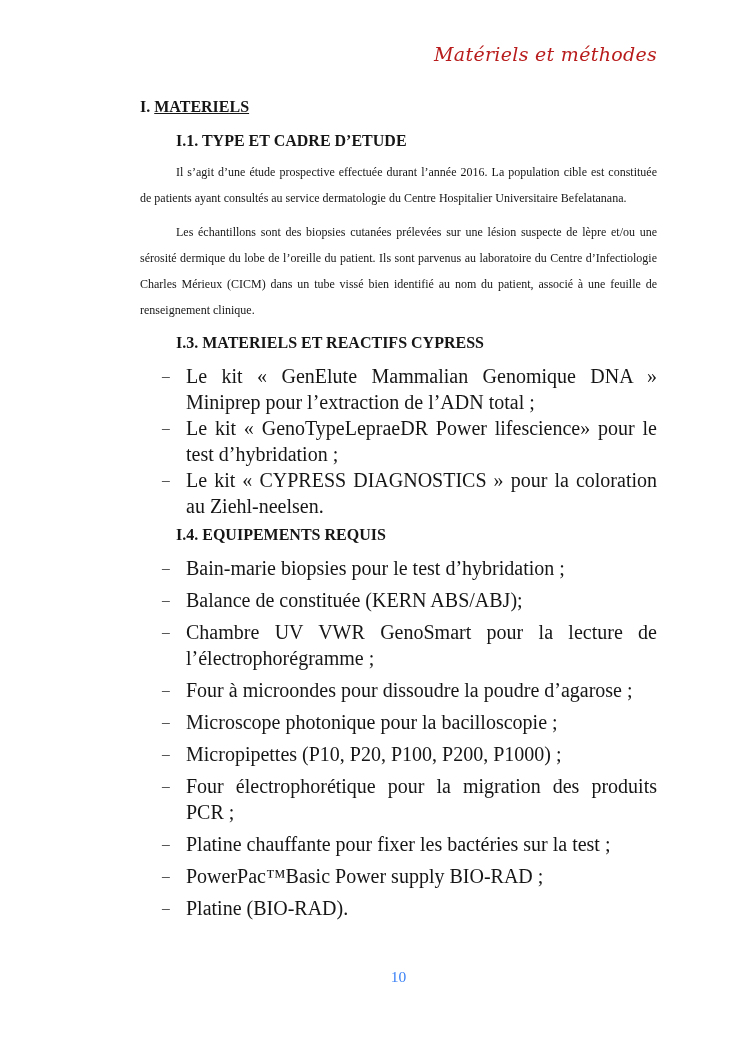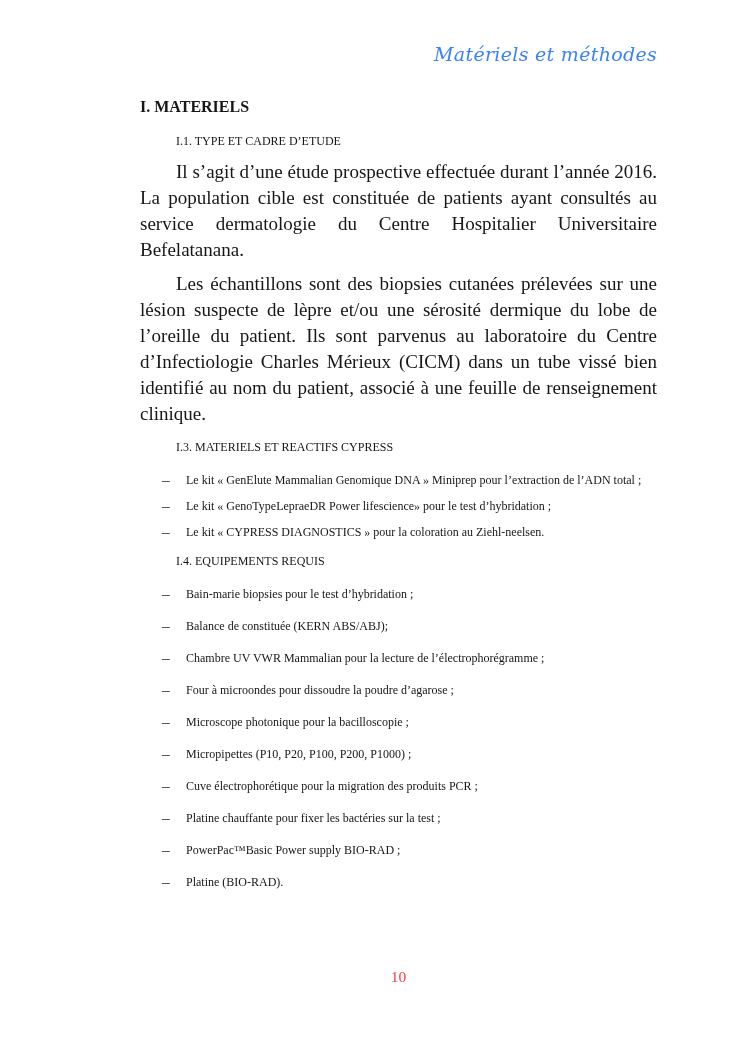--- a/index.html
+++ b/index.html
@@ -19,76 +19,76 @@
     width: 517px;
   }
   .running-header {
     margin-top: 42px;
     text-align: right;
     font-family: "DejaVu Serif", serif;
     font-style: italic;
     font-size: 19px;
     line-height: 24px;
     letter-spacing: 0.3px;
-    color: #3b82f6;
+    color: #b91c1c;
   }
   .h-main {
     margin-top: 31px;
     font-weight: bold;
     font-size: 16px;
     line-height: 20px;
   }
-  .h-main .underlined { }
+  .h-main .underlined { text-decoration: underline; }
   .h-sub {
     margin-left: 36px;
-    font-weight: normal;
-    font-size: 12px;
+    font-weight: bold;
+    font-size: 16px;
     line-height: 20px;
   }
   .h-sub-11 { margin-top: 14px; }
   .h-sub-12 { margin-top: 12px; }
   .h-sub-13 { margin-top: 10px; }
   .h-sub-14 { margin-top: 6px; }
   .para {
     margin-top: 8px;
     text-align: justify;
     text-indent: 36px;
-    font-size: 19px;
+    font-size: 12px;
     line-height: 26px;
   }
   .para-intro {
     margin-top: 10px;
     text-indent: 0;
     text-align: left;
     font-size: 15.5px;
     line-height: 26px;
   }
   .list { margin-top: 10px; padding-left: 22px; }
   .list-item { display: flex; }
   .list-item .marker {
     flex: 0 0 24px;
     font-size: 15.5px;
     line-height: 26px;
   }
   .list-item .li-text {
     flex: 1;
     text-align: justify;
-    font-size: 12px;
+    font-size: 20px;
     line-height: 26px;
   }
   .list-kits .list-item { margin-bottom: 0; }
   .list-equip .list-item { margin-bottom: 6px; }
   .page-footer {
     position: absolute;
     left: 140px;
     top: 968px;
     width: 517px;
     text-align: center;
     font-size: 15.5px;
-    color: #ef4444;
+    color: #3b82f6;
   }
 </style>
 </head>
 <body>
 
 <div class="page">
   <div class="content">
 
     <div class="running-header">Matériels et méthodes</div>
 
@@ -122,37 +122,37 @@
       <div class="list-item">
         <span class="marker">–</span>
         <span class="li-text">Bain-marie biopsies pour le test d’hybridation ;</span>
       </div>
       <div class="list-item">
         <span class="marker">–</span>
         <span class="li-text">Balance de constituée (KERN ABS/ABJ);</span>
       </div>
       <div class="list-item">
         <span class="marker">–</span>
-        <span class="li-text">Chambre UV VWR Mammalian pour la lecture de l’électrophorégramme ;</span>
+        <span class="li-text">Chambre UV VWR GenoSmart pour la lecture de l’électrophorégramme ;</span>
       </div>
       <div class="list-item">
         <span class="marker">–</span>
         <span class="li-text">Four à microondes pour dissoudre la poudre d’agarose ;</span>
       </div>
       <div class="list-item">
         <span class="marker">–</span>
         <span class="li-text">Microscope photonique pour la bacilloscopie ;</span>
       </div>
       <div class="list-item">
         <span class="marker">–</span>
         <span class="li-text">Micropipettes (P10, P20, P100, P200, P1000) ;</span>
       </div>
       <div class="list-item">
         <span class="marker">–</span>
-        <span class="li-text">Cuve électrophorétique pour la migration des produits PCR ;</span>
+        <span class="li-text">Four électrophorétique pour la migration des produits PCR ;</span>
       </div>
       <div class="list-item">
         <span class="marker">–</span>
         <span class="li-text">Platine chauffante pour fixer les bactéries sur la test ;</span>
       </div>
       <div class="list-item">
         <span class="marker">–</span>
         <span class="li-text">PowerPac™Basic Power supply BIO-RAD ;</span>
       </div>
       <div class="list-item">

